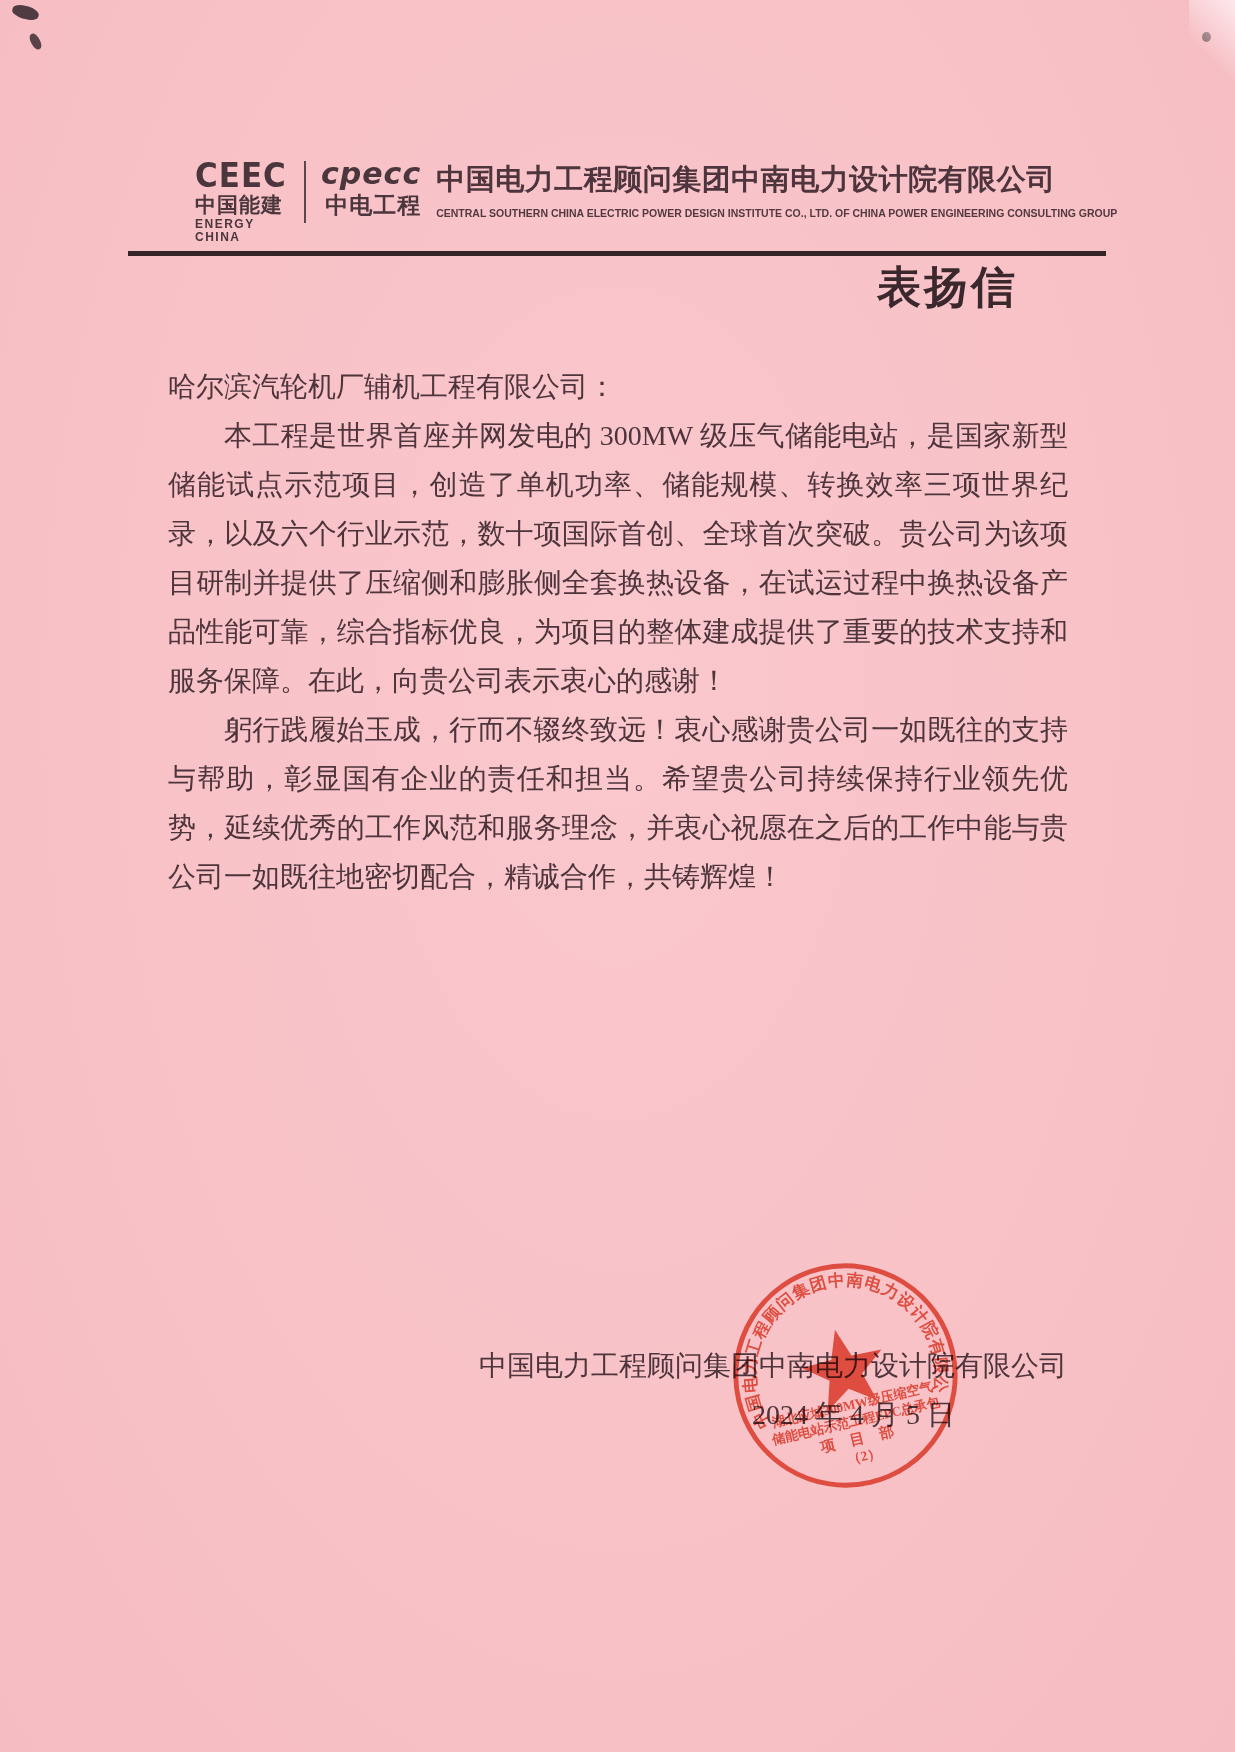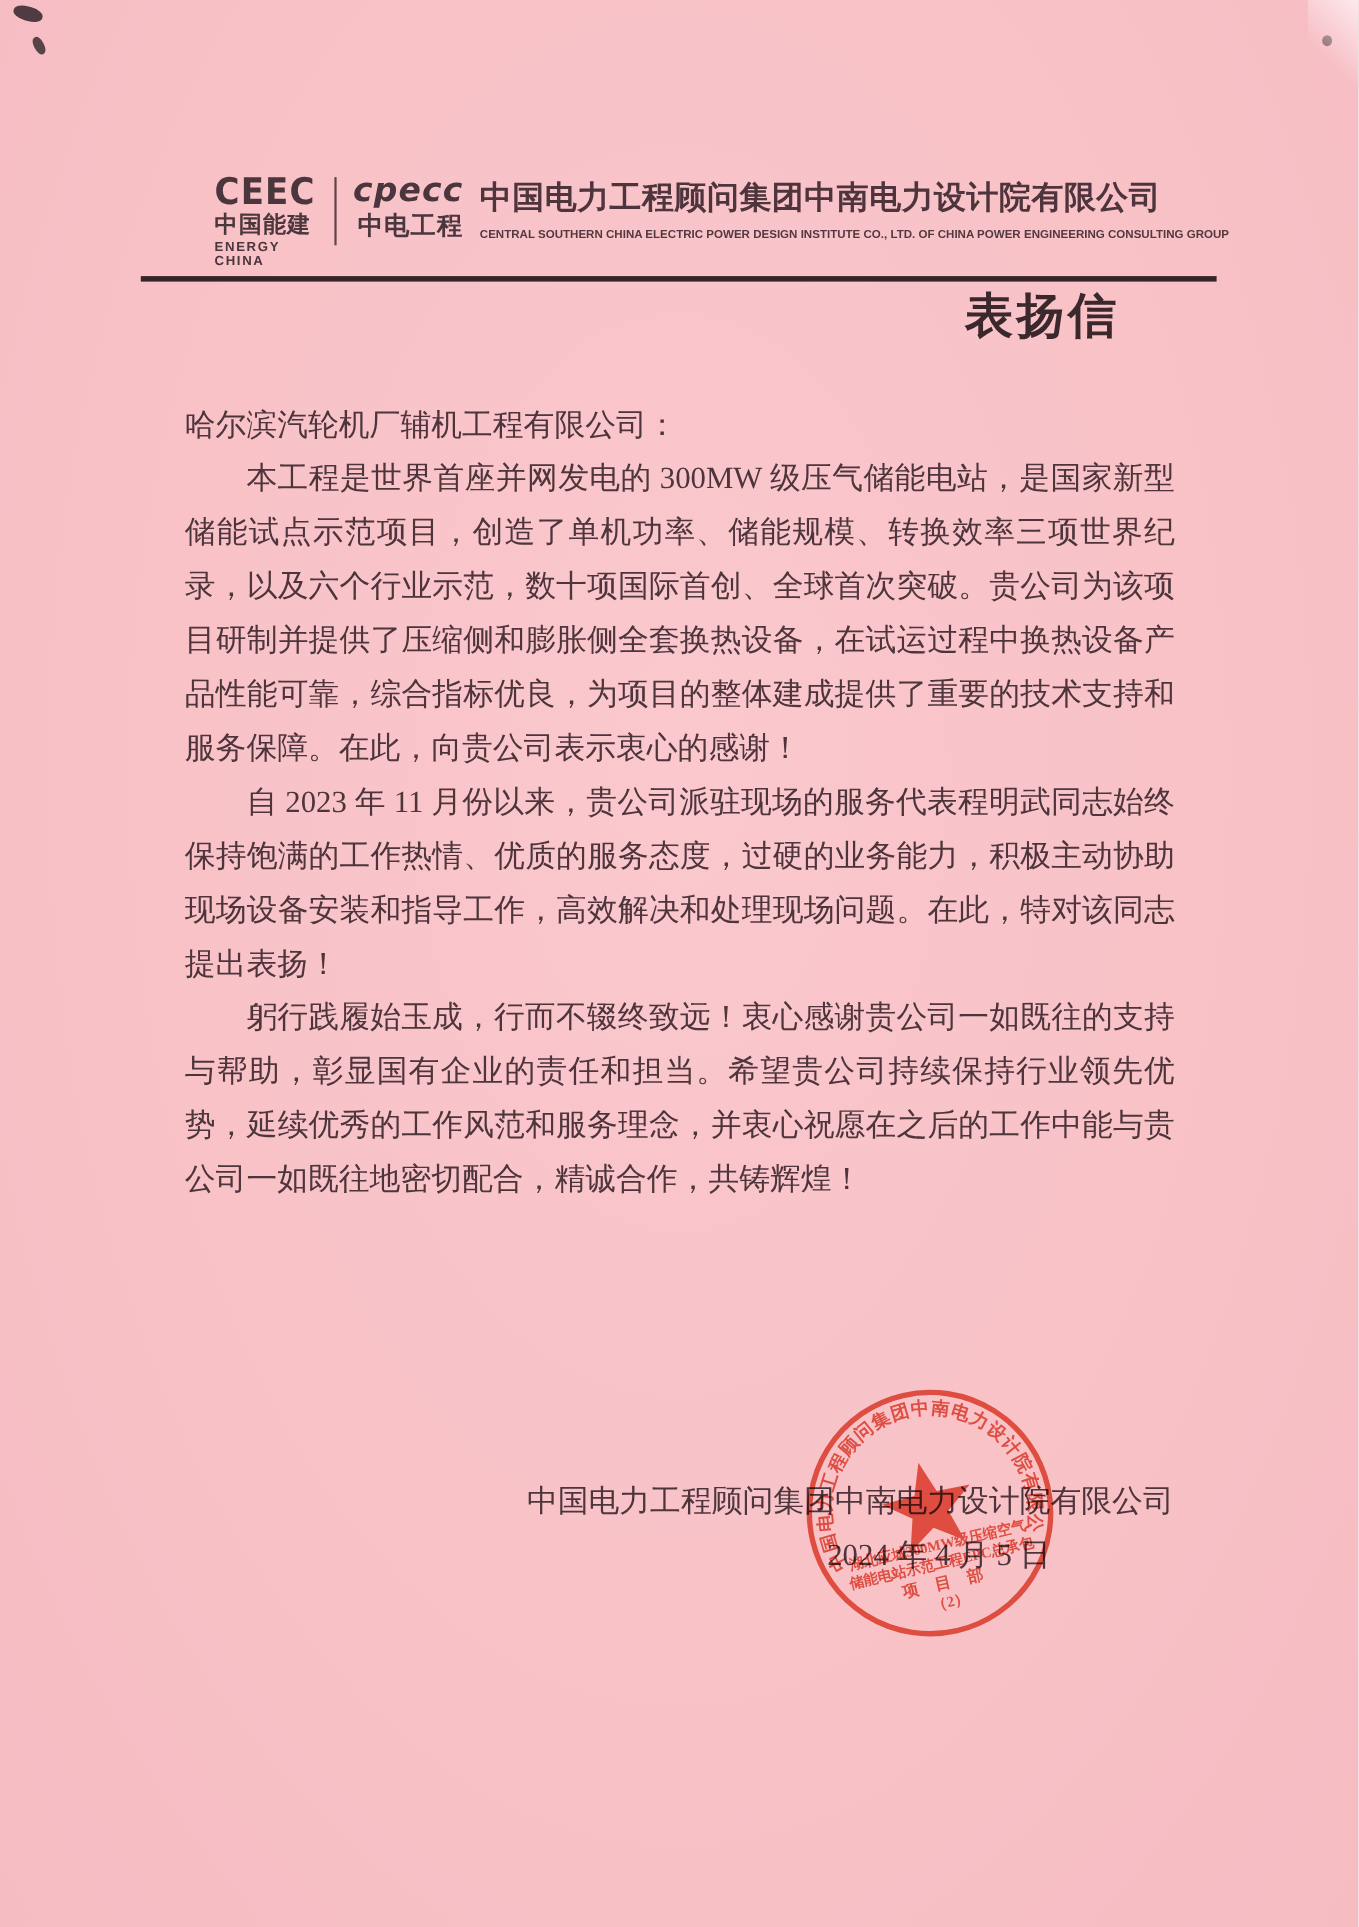--- a/index.html
+++ b/index.html
@@ -86,21 +86,20 @@
     </div>
   </div>
 
   <div class="rule"></div>
 
   <div class="title">表扬信</div>
 
   <div class="letter-body">
     <p class="salutation">哈尔滨汽轮机厂辅机工程有限公司：</p>
     <p>本工程是世界首座并网发电的 300MW 级压气储能电站，是国家新型储能试点示范项目，创造了单机功率、储能规模、转换效率三项世界纪录，以及六个行业示范，数十项国际首创、全球首次突破。贵公司为该项目研制并提供了压缩侧和膨胀侧全套换热设备，在试运过程中换热设备产品性能可靠，综合指标优良，为项目的整体建成提供了重要的技术支持和服务保障。在此，向贵公司表示衷心的感谢！</p>
-    <p>自 2023 年 11 月份以来，贵公司派驻现场的服务代表程明武同志始终保持饱满的工作热情、优质的服务态度，过硬的业务能力，积极主动协助现场设备安装和指导工作，高效解决和处理现场问题。在此，特对该同志提出表扬！</p>
     <p>躬行践履始玉成，行而不辍终致远！衷心感谢贵公司一如既往的支持与帮助，彰显国有企业的责任和担当。希望贵公司持续保持行业领先优势，延续优秀的工作风范和服务理念，并衷心祝愿在之后的工作中能与贵公司一如既往地密切配合，精诚合作，共铸辉煌！</p>
   </div>
 
   <div class="signature">
     <div>中国电力工程顾问集团中南电力设计院有限公司</div>
     <div class="sig-date">2024 年 4 月 5 日</div>
   </div>
 
   <svg class="seal" viewBox="0 0 240 240">
     <defs>

